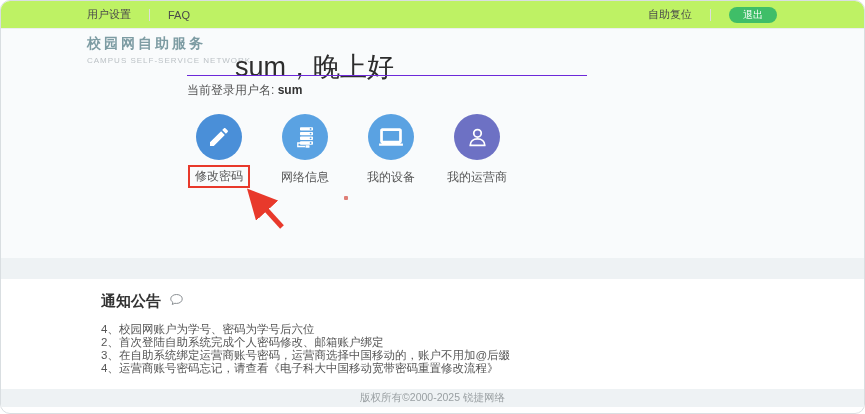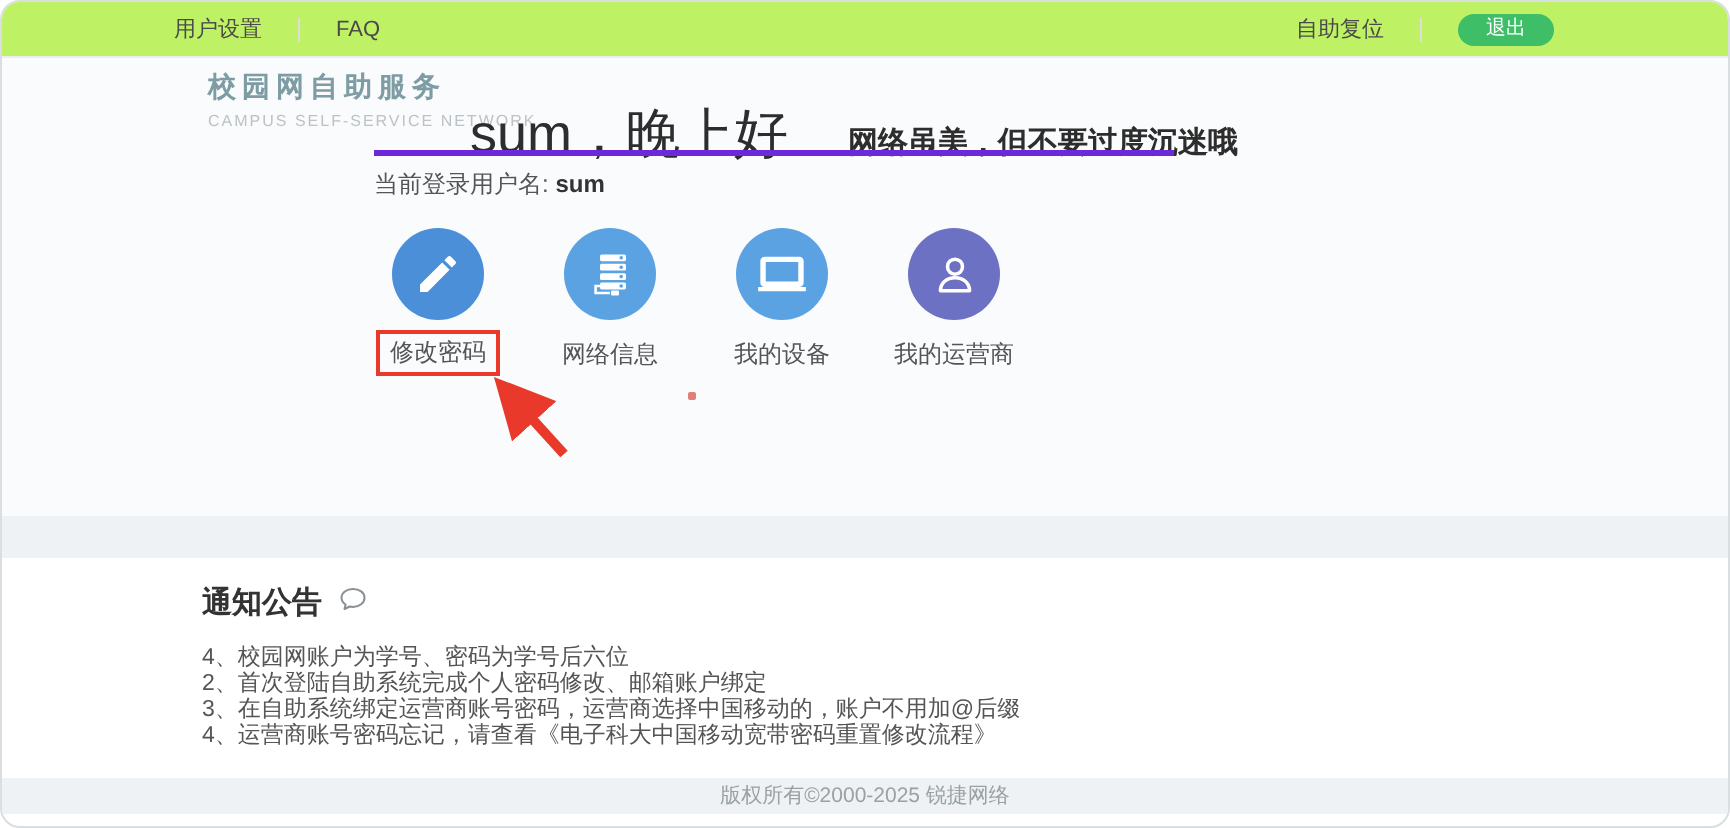--- a/index.html
+++ b/index.html
@@ -8,27 +8,27 @@
 
   
   .topbar{height:28px;display:flex;align-items:center;background:#bef264;border-bottom:1px solid #ebeef0;padding:0 87px 0 86px;box-sizing:border-box;}
   .topbar .nav-link{font-size:11px;color:#4a4a4a;cursor:pointer;white-space:nowrap;}
   .topbar .vdiv{width:1px;height:12px;background:#ddd;margin:0 18px;}
   .topbar .right{margin-left:auto;display:flex;align-items:center;}
   .logout-btn{background:#3fbe68;color:#fff;border:none;border-radius:9px;font-size:10px;padding:3px 14px;cursor:pointer;line-height:1;font-family:inherit;}
 
   
   .hero{position:relative;height:229px;background:#f9fbfc;}
-  .brand{position:absolute;left:86px;top:6px;margin-left:17px;}
+  .brand{position:absolute;left:86px;top:6px;}
   .brand-title{font-size:14px;color:#7d9ca3;letter-spacing:3px;font-weight:bold;}
   .brand-sub{font-size:8px;color:#bcc2c6;letter-spacing:1px;margin-top:3px;}
   .greeting-row{position:absolute;left:190px;top:20px;display:flex;align-items:baseline;gap:30px;white-space:nowrap;}
   .greeting{font-size:27px;color:#2d2d2d;font-weight:500;margin-left:44px;}
   .motto{font-size:15px;color:#2d2d2d;font-weight:bold;}
-  .user-line{position:absolute;left:186px;top:46px;width:400px;border-top:3px solid #6d28d9;padding-top:6px;font-size:12px;color:#555;}
+  .user-line{position:absolute;left:186px;top:46px;width:400px;border-top:1px solid #6d28d9;padding-top:6px;font-size:12px;color:#555;}
   .user-line b{color:#333;}
 
   .actions{position:absolute;left:175px;top:85px;display:flex;}
   .action{width:86px;display:flex;flex-direction:column;align-items:center;cursor:pointer;}
   .circle{width:46px;height:46px;border-radius:50%;display:flex;align-items:center;justify-content:center;}
   .action-label{margin-top:9px;font-size:12px;color:#555;white-space:nowrap;}
   .hl-box{margin-top:5px;border:2px solid #e8392b;border-radius:0;padding:1px 5px;}
 
   .anno-arrow{position:absolute;left:235px;top:140px;pointer-events:none;}
   .speck{position:absolute;left:343px;top:167px;width:4px;height:4px;background:#d86055;opacity:.8;border-radius:1px;}
@@ -61,21 +61,20 @@
   </div>
 
   <div class="hero">
     <div class="brand">
       <div class="brand-title">校园网自助服务</div>
       <div class="brand-sub">CAMPUS  SELF-SERVICE  NETWORK</div>
     </div>
 
     <div class="greeting-row">
       <span class="greeting">sum，晚上好</span>
-      <span class="motto">网络虽美，但不要过度沉迷哦</span>
     </div>
 
     <div class="user-line">
       <span>当前登录用户名:</span>
       <b>sum</b>
     </div>
 
     <div class="actions">
 
       <div class="action">

